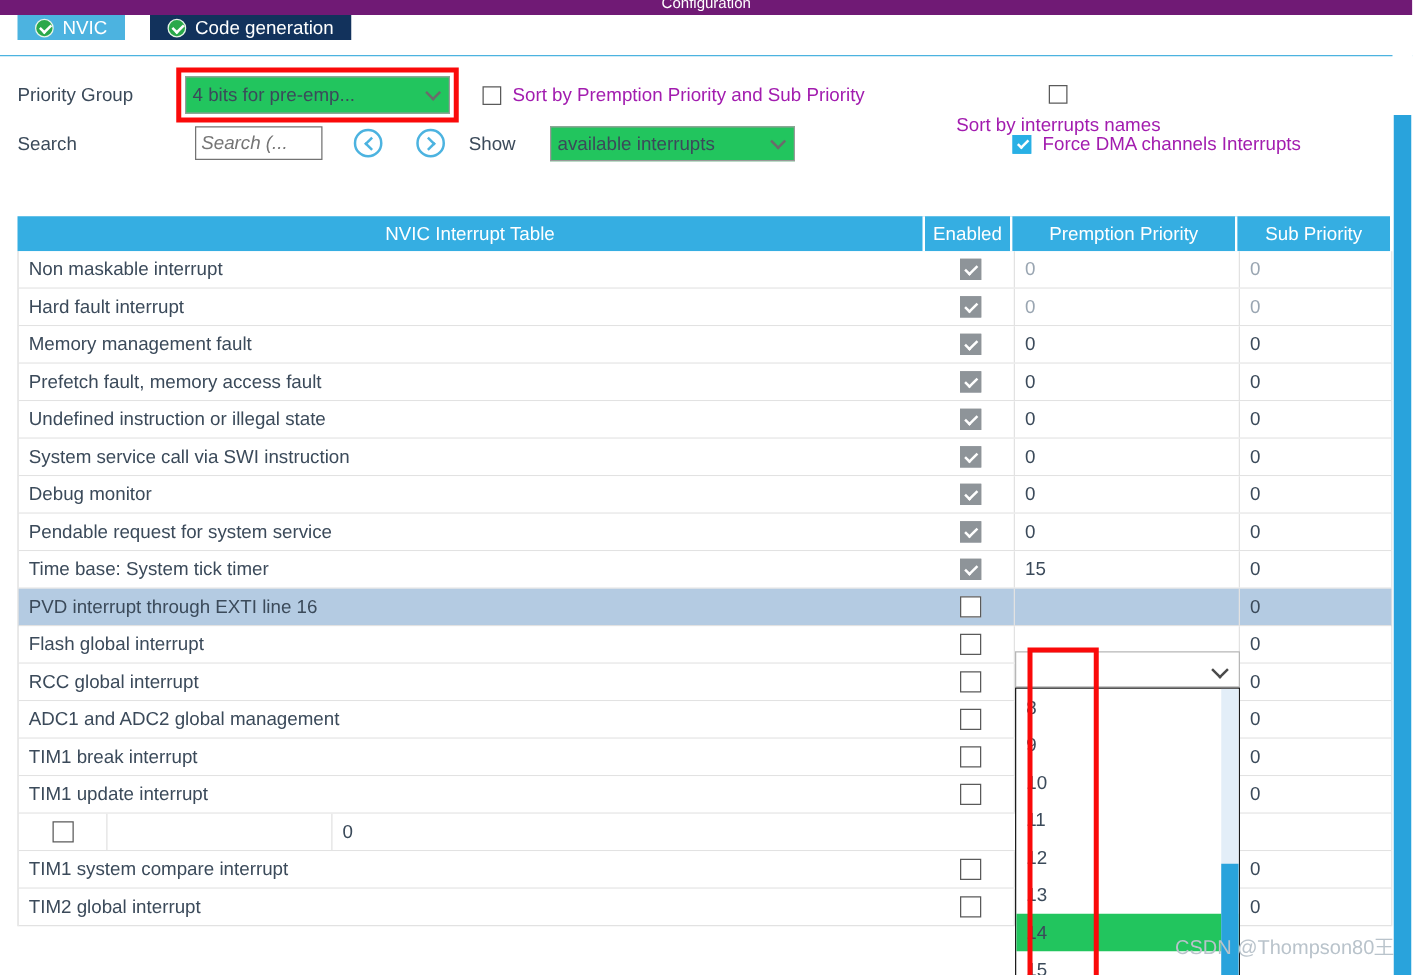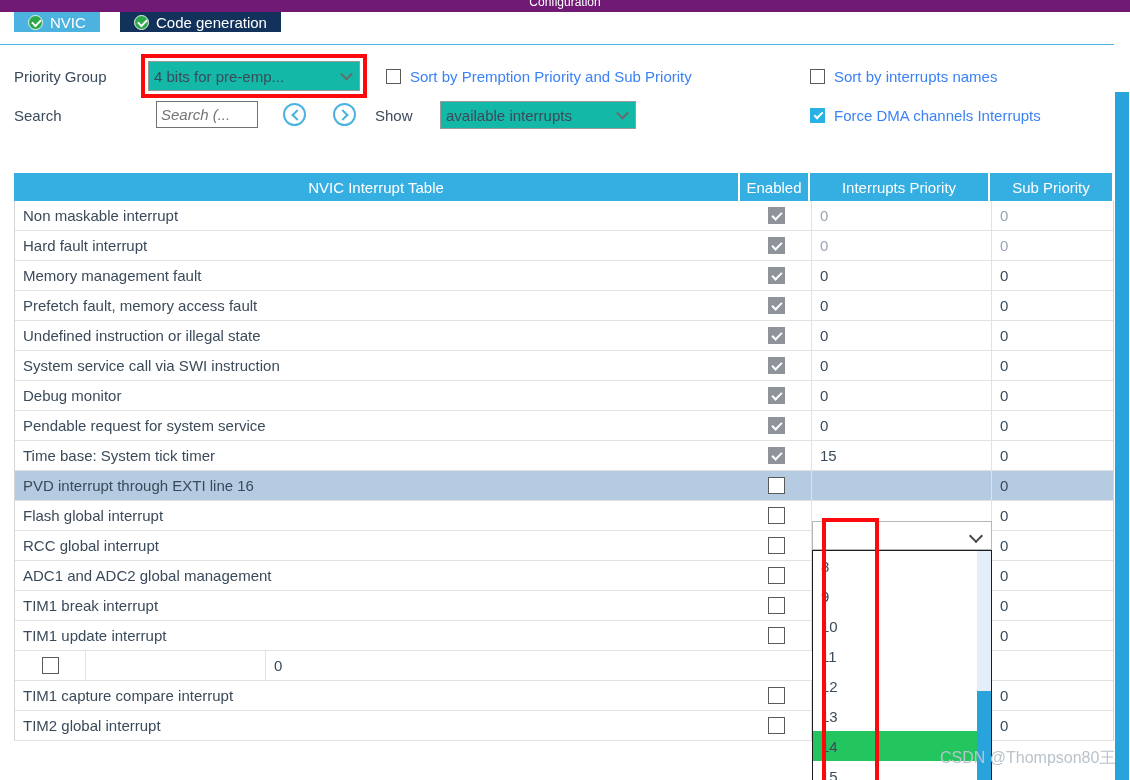--- a/index.html
+++ b/index.html
@@ -72,21 +72,21 @@
   .lbl {
     font-size: 15px; color: #3b4a5a;
     position: absolute;
     white-space: nowrap;
   }
   .lbl-priority-group { left: 14px; top: 9px; }
 
   .combo {
     position: absolute;
     border: 1px solid #9a9a9a;
-    background: #14b8a6;
+    background: #22c55e;
     font-size: 15px; color: #3b4a5a;
     display: flex; align-items: center;
     padding-left: 5px;
     white-space: nowrap;
   }
   .combo .caret {
     position: absolute; right: 8px; top: 50%;
     width: 9px; height: 9px;
     border-right: 2px solid #6b6b6b;
     border-bottom: 2px solid #6b6b6b;
@@ -97,21 +97,21 @@
   .redbox {
     position: absolute;
     border: 4px solid #fa0a0a;
     pointer-events: none;
   }
   .redbox-prioritygroup { left: 141px; top: -5px; width: 226px; height: 44px; }
 
   .cbwrap {
     position: absolute;
     display: flex; align-items: center; gap: 9px;
-    font-size: 15px; color: #3b82f6;
+    font-size: 15px; color: #a21caf;
     white-space: nowrap;
   }
   .cbox {
     width: 15px; height: 15px;
     border: 1px solid #5a5a5a;
     background: #ffffff;
     display: inline-block; position: relative;
     flex: 0 0 auto;
   }
   .cbox.checked {
@@ -119,21 +119,21 @@
   }
   .cbox.checked::after {
     content: "";
     position: absolute; left: 3px; top: 3px;
     width: 7px; height: 3px;
     border-left: 2px solid #ffffff;
     border-bottom: 2px solid #ffffff;
     transform: rotate(-45deg);
   }
   .cb-sort-premption { left: 386px; top: 9px; }
-  .cb-sort-names    { left: 810px; top: 9px; }
+  .cb-sort-names    { left: 765px; top: 9px; flex-direction: column; }
 
   
   .row2 { position: absolute; left: 0; top: 52px; width: 1130px; height: 36px; }
   .lbl-search { left: 14px; top: 10px; }
   .search-input {
     position: absolute; left: 156px; top: 4px; width: 102px; height: 27px;
     border: 1px solid #737373;
     background: #ffffff;
     font-size: 15px;
     font-style: italic;
@@ -368,21 +368,21 @@
       <div class="cbwrap cb-force-dma">
         <span class="cbox checked"></span>
         <span>Force DMA channels Interrupts</span>
       </div>
     </div>
 
     <div class="table">
       <div class="thead">
         <div class="th th-name">NVIC Interrupt Table</div>
         <div class="th th-en">Enabled</div>
-        <div class="th th-pre">Interrupts Priority</div>
+        <div class="th th-pre">Premption Priority</div>
         <div class="th th-sub">Sub Priority</div>
       </div>
       <div class="tbody" id="tbody">
           <div class="tr">
             <div class="td-name">Non maskable interrupt</div>
             <div class="td-en">
               <span class="cbox big disabled"></span>
             </div>
             <div class="td-pre dim">0</div>
             <div class="td-sub dim">0</div>
@@ -500,21 +500,21 @@
             <div class="td-sub">0</div>
           </div>
           <div class="tr">
             <div class="td-en">
               <span class="cbox big"></span>
             </div>
             <div class="td-pre"></div>
             <div class="td-sub">0</div>
           </div>
           <div class="tr">
-            <div class="td-name">TIM1 capture compare interrupt</div>
+            <div class="td-name">TIM1 system compare interrupt</div>
             <div class="td-en">
               <span class="cbox big"></span>
             </div>
             <div class="td-pre"></div>
             <div class="td-sub">0</div>
           </div>
           <div class="tr">
             <div class="td-name">TIM2 global interrupt</div>
             <div class="td-en">
               <span class="cbox big"></span>

